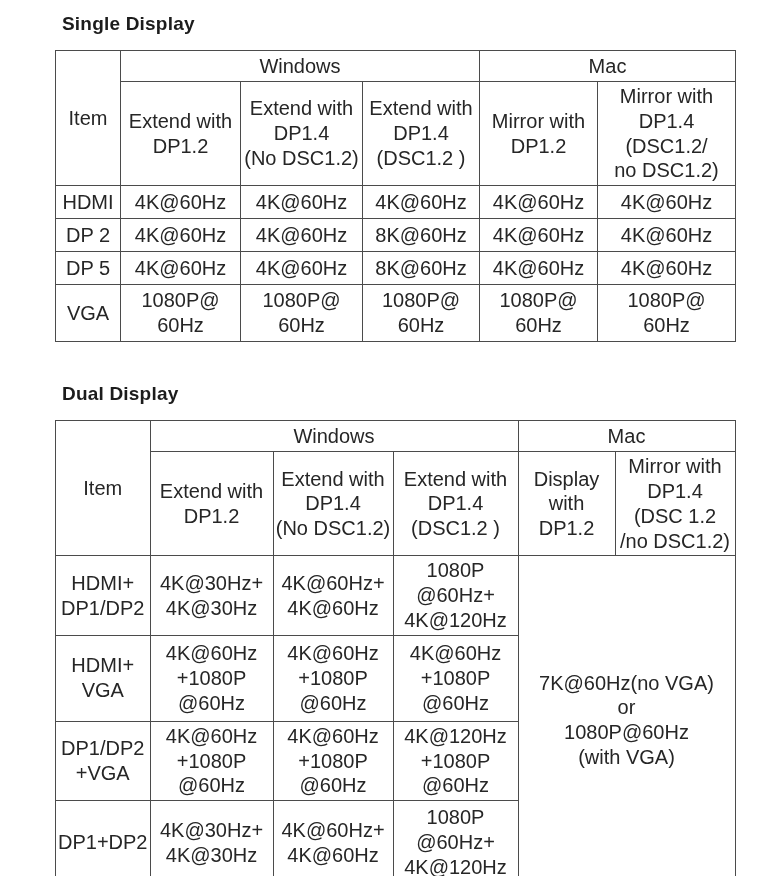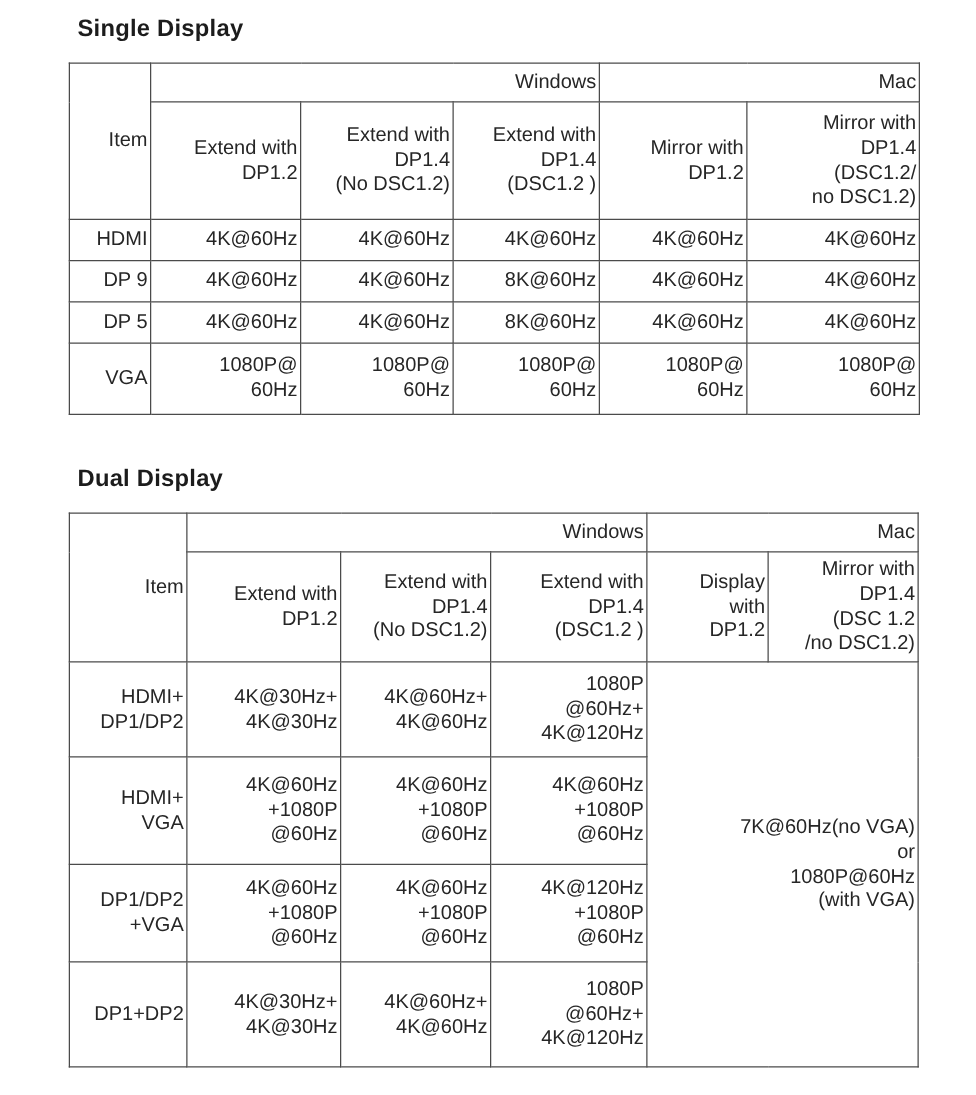--- a/index.html
+++ b/index.html
@@ -30,23 +30,23 @@
   .section-title.second {
     margin-top: 41px;
   }
   table.spec {
     border-collapse: collapse;
     table-layout: fixed;
     margin-top: 15px;
   }
   table.spec td {
     border: 1px solid #4b4b4b;
-    text-align: right;
+    text-align: center;
     vertical-align: middle;
-    font-size: 16px;
+    font-size: 20px;
     line-height: 1.24;
     white-space: pre-line;
     padding: 2px 2px;
     color: #262626;
   }
   tr.grp-row { height: 31px; }
   tr.sub-row-1 { height: 94px; }
   tr.data-row-1 { height: 33px; margin-top: 16px; }
   tr.vga-row-1 { height: 57px; }
   tr.sub-row-2 { height: 88px; }
@@ -96,21 +96,21 @@
     </tr>
     <tr class="data-row-1">
       <td>HDMI</td>
       <td>4K@60Hz</td>
       <td>4K@60Hz</td>
       <td>4K@60Hz</td>
       <td>4K@60Hz</td>
       <td>4K@60Hz</td>
     </tr>
     <tr class="data-row-1">
-      <td>DP 9</td>
+      <td>DP 2</td>
       <td>4K@60Hz</td>
       <td>4K@60Hz</td>
       <td>8K@60Hz</td>
       <td>4K@60Hz</td>
       <td>4K@60Hz</td>
     </tr>
     <tr class="data-row-1">
       <td>DP 5</td>
       <td>4K@60Hz</td>
       <td>4K@60Hz</td>

